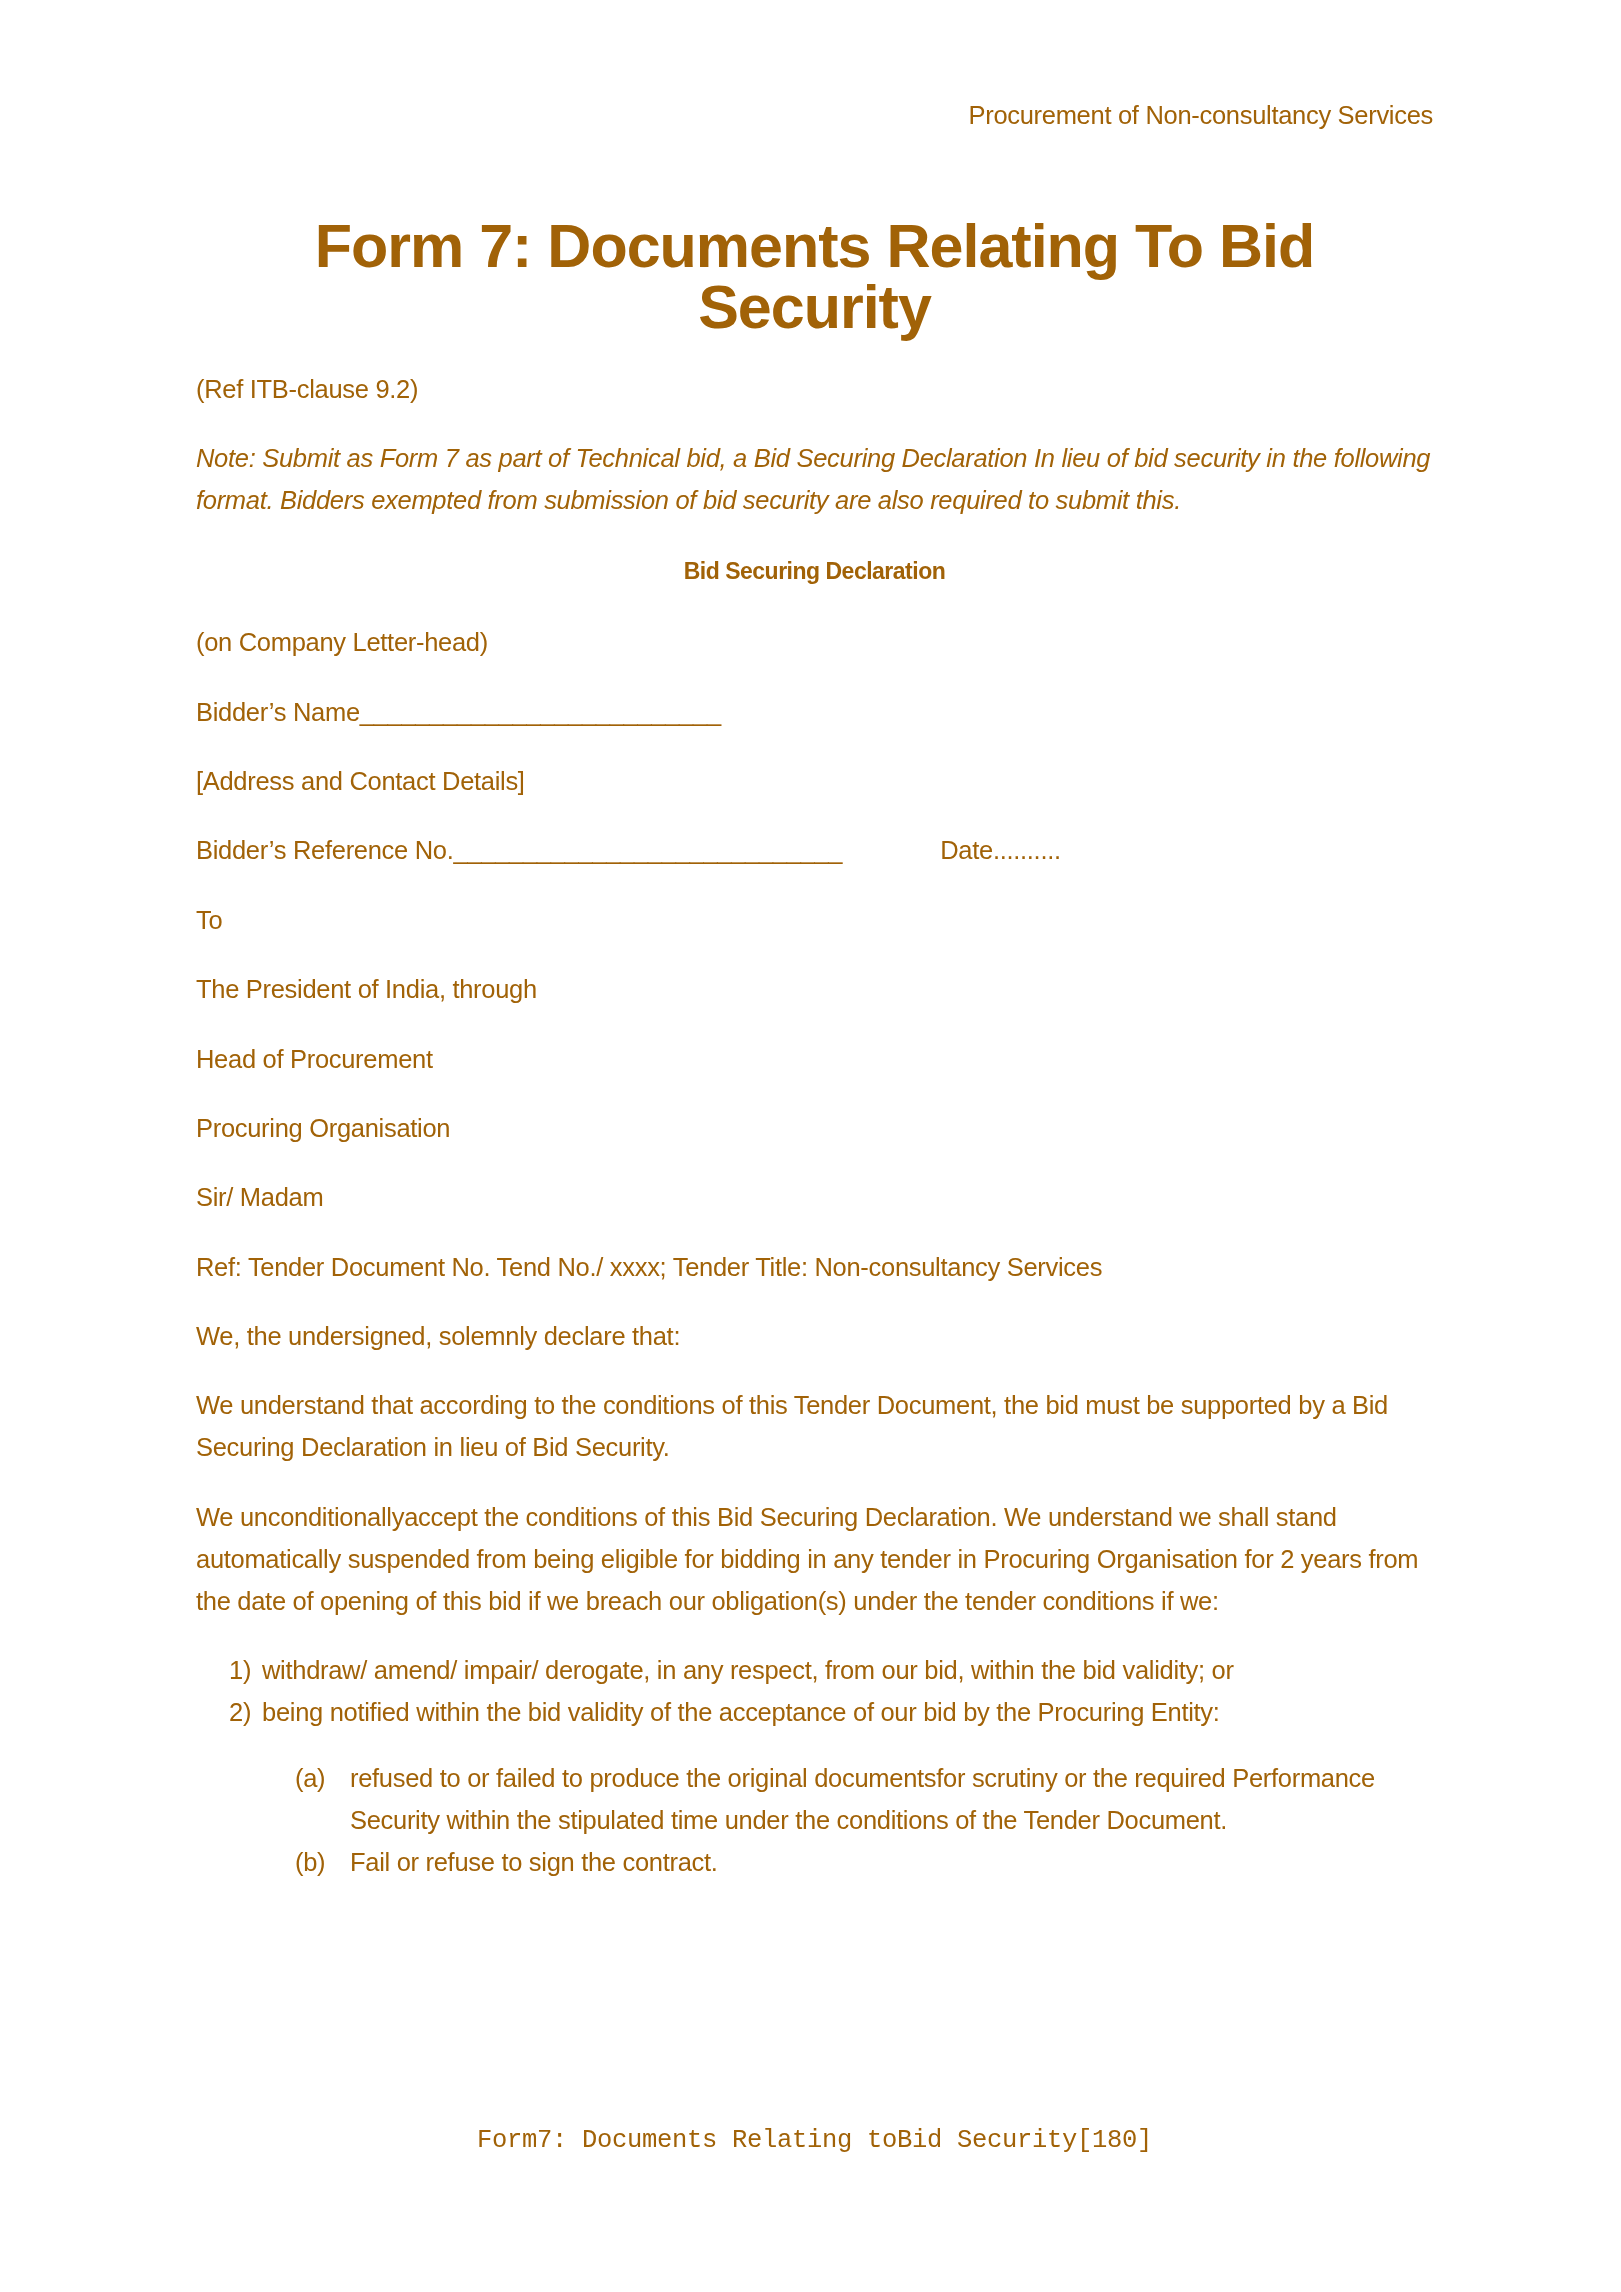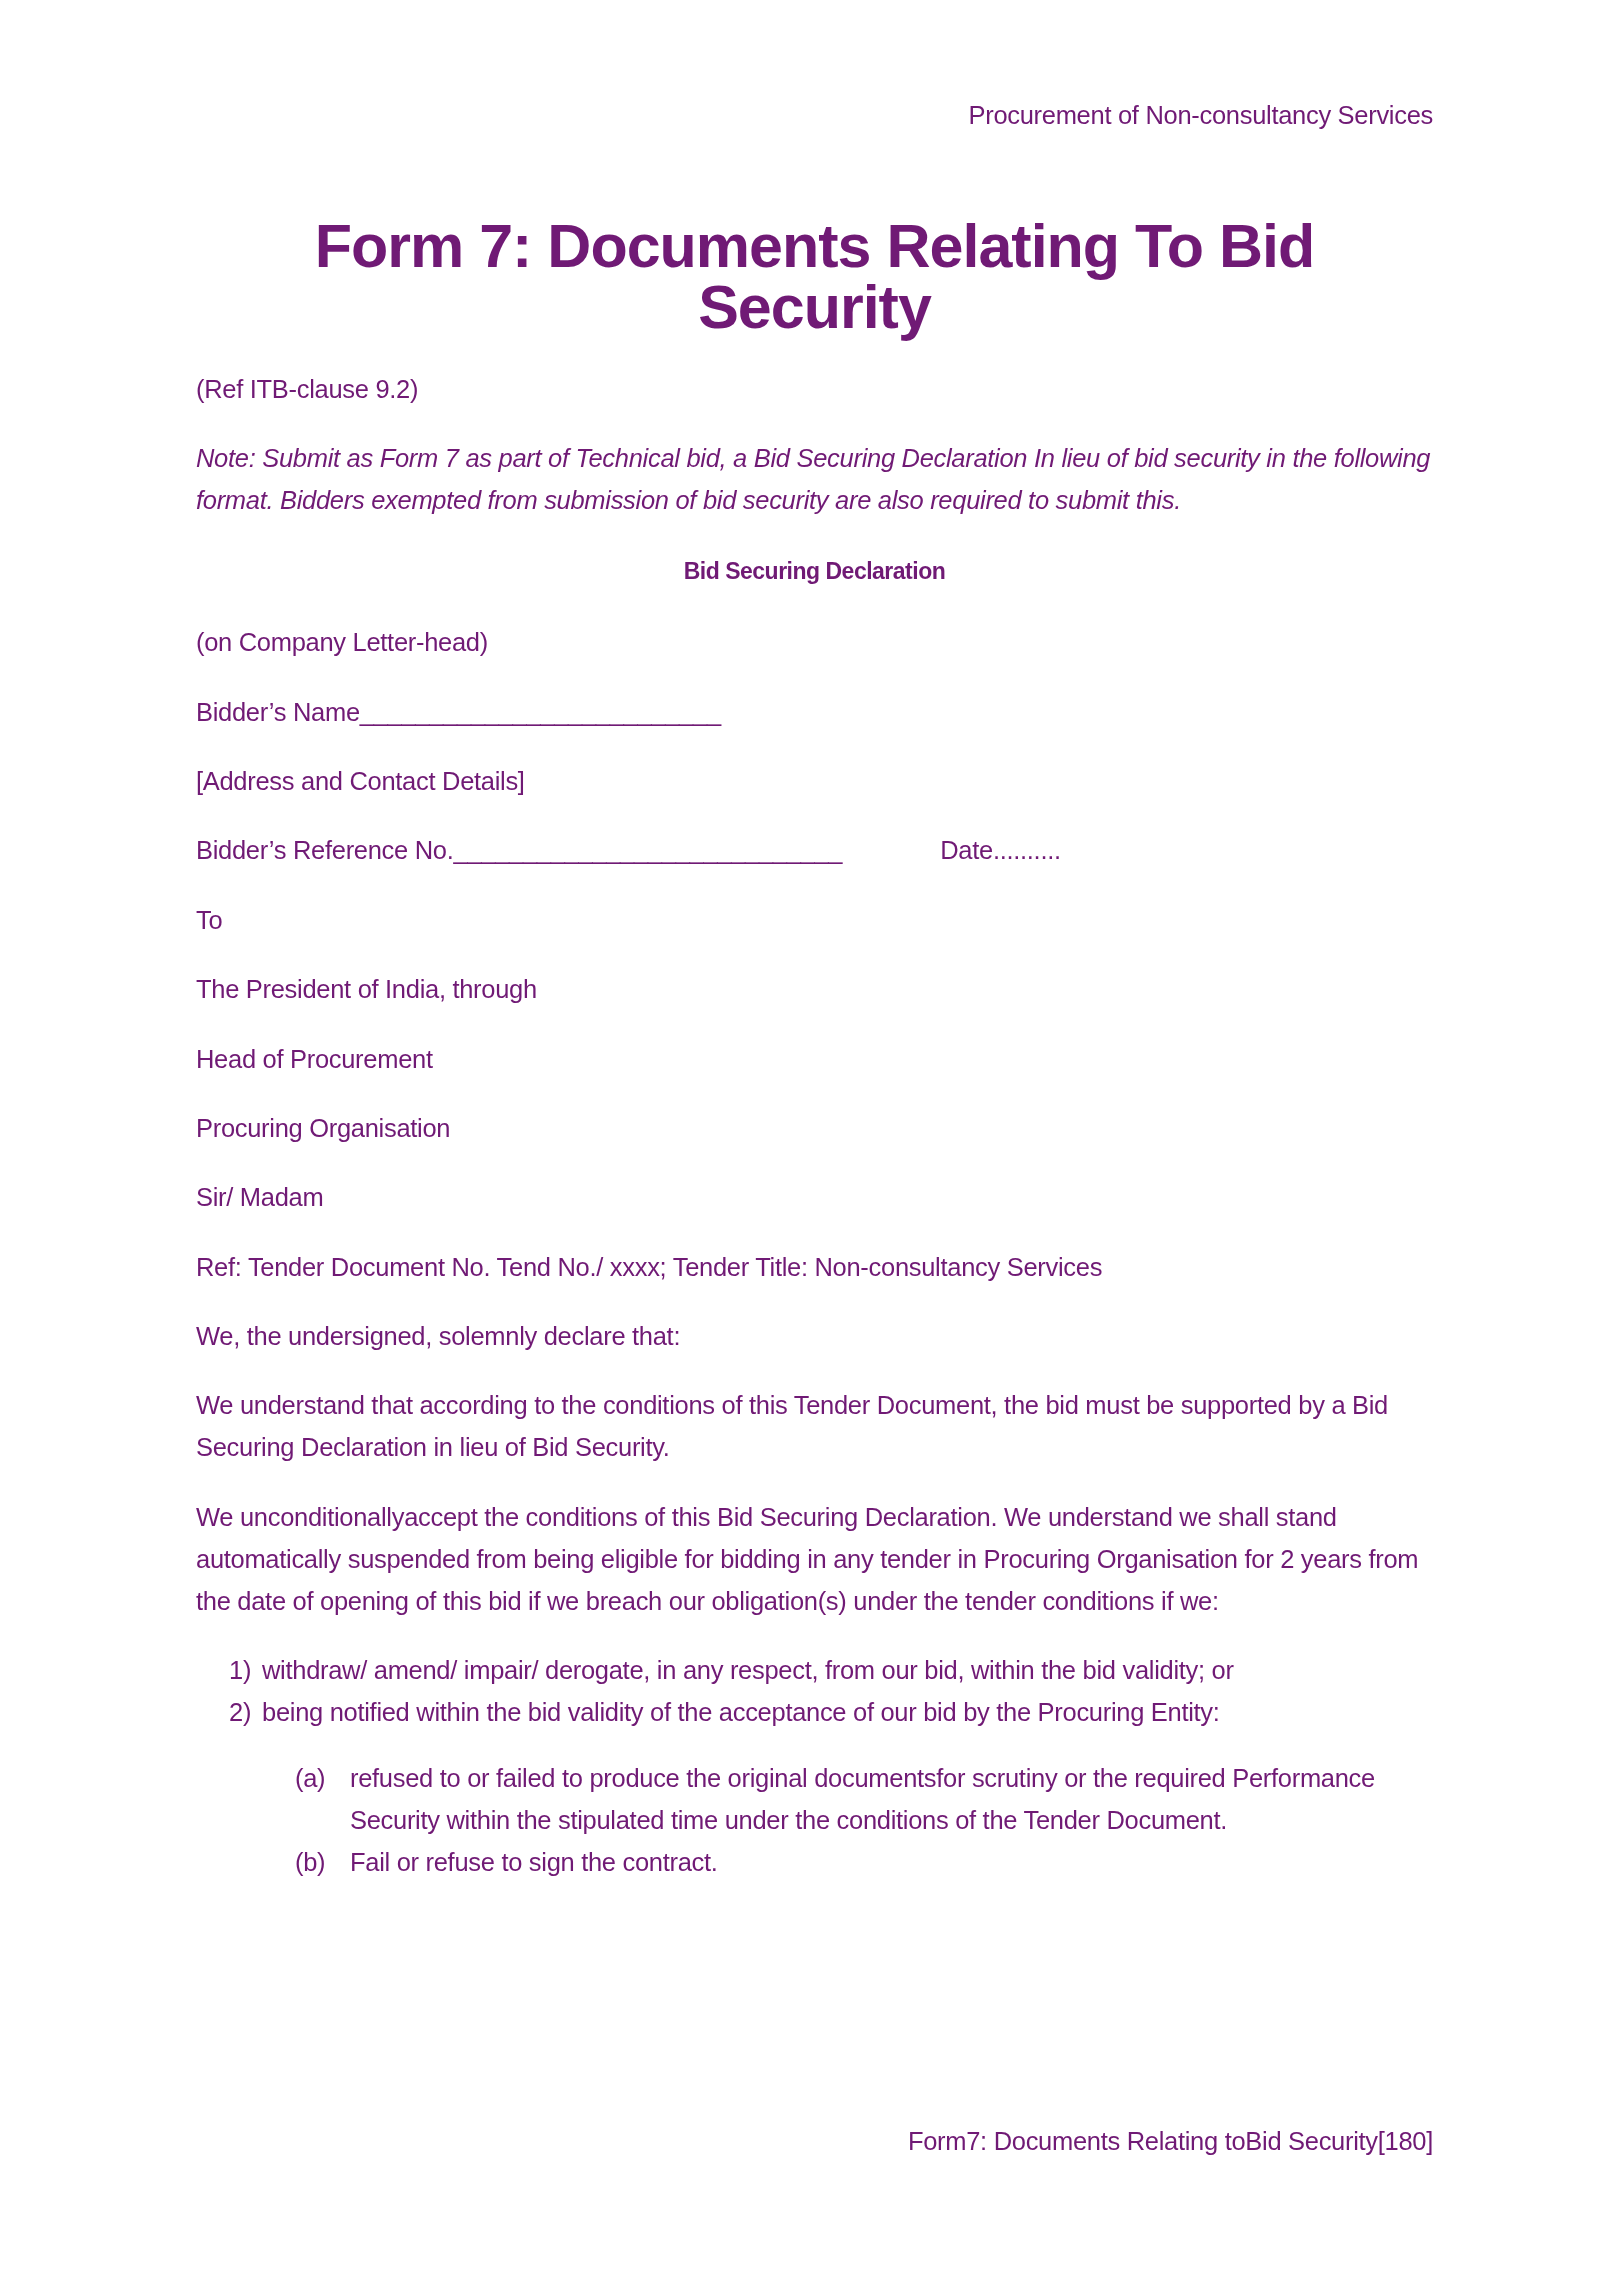--- a/index.html
+++ b/index.html
@@ -9,21 +9,21 @@
   }
   .page {
     position: relative;
     width: 1621px;
     height: 2293px;
     background: #ffffff;
     box-sizing: border-box;
     padding: 94px 188px 0 196px;
     font-family: "Liberation Sans", sans-serif;
     font-size: 25.5px;
-    color: #701a75;
+    color: #a16207;
     letter-spacing: -0.3px;
     overflow: hidden;
   }
   .para {
     margin: 0 0 27.4px 0;
     line-height: 42px;
   }
   .page-header {
     margin: 0;
     line-height: 42px;
@@ -76,22 +76,23 @@
   .sub-list .marker {
     flex: 0 0 55px;
     padding-left: 0;
   }
   .page-footer {
     position: absolute;
     left: 196px;
     right: 188px;
     top: 2120px;
     display: flex;
-    justify-content: flex-end;
+    justify-content: center;
     line-height: 42px;
+    font-family: Liberation Mono, monospace;
   }
 </style>
 </head>
 <body>
 
 <div class="page">
 
   <div class="page-header">Procurement of Non-consultancy Services</div>
 
   <h1 class="doc-title">Form 7: Documents Relating To Bid Security</h1>

